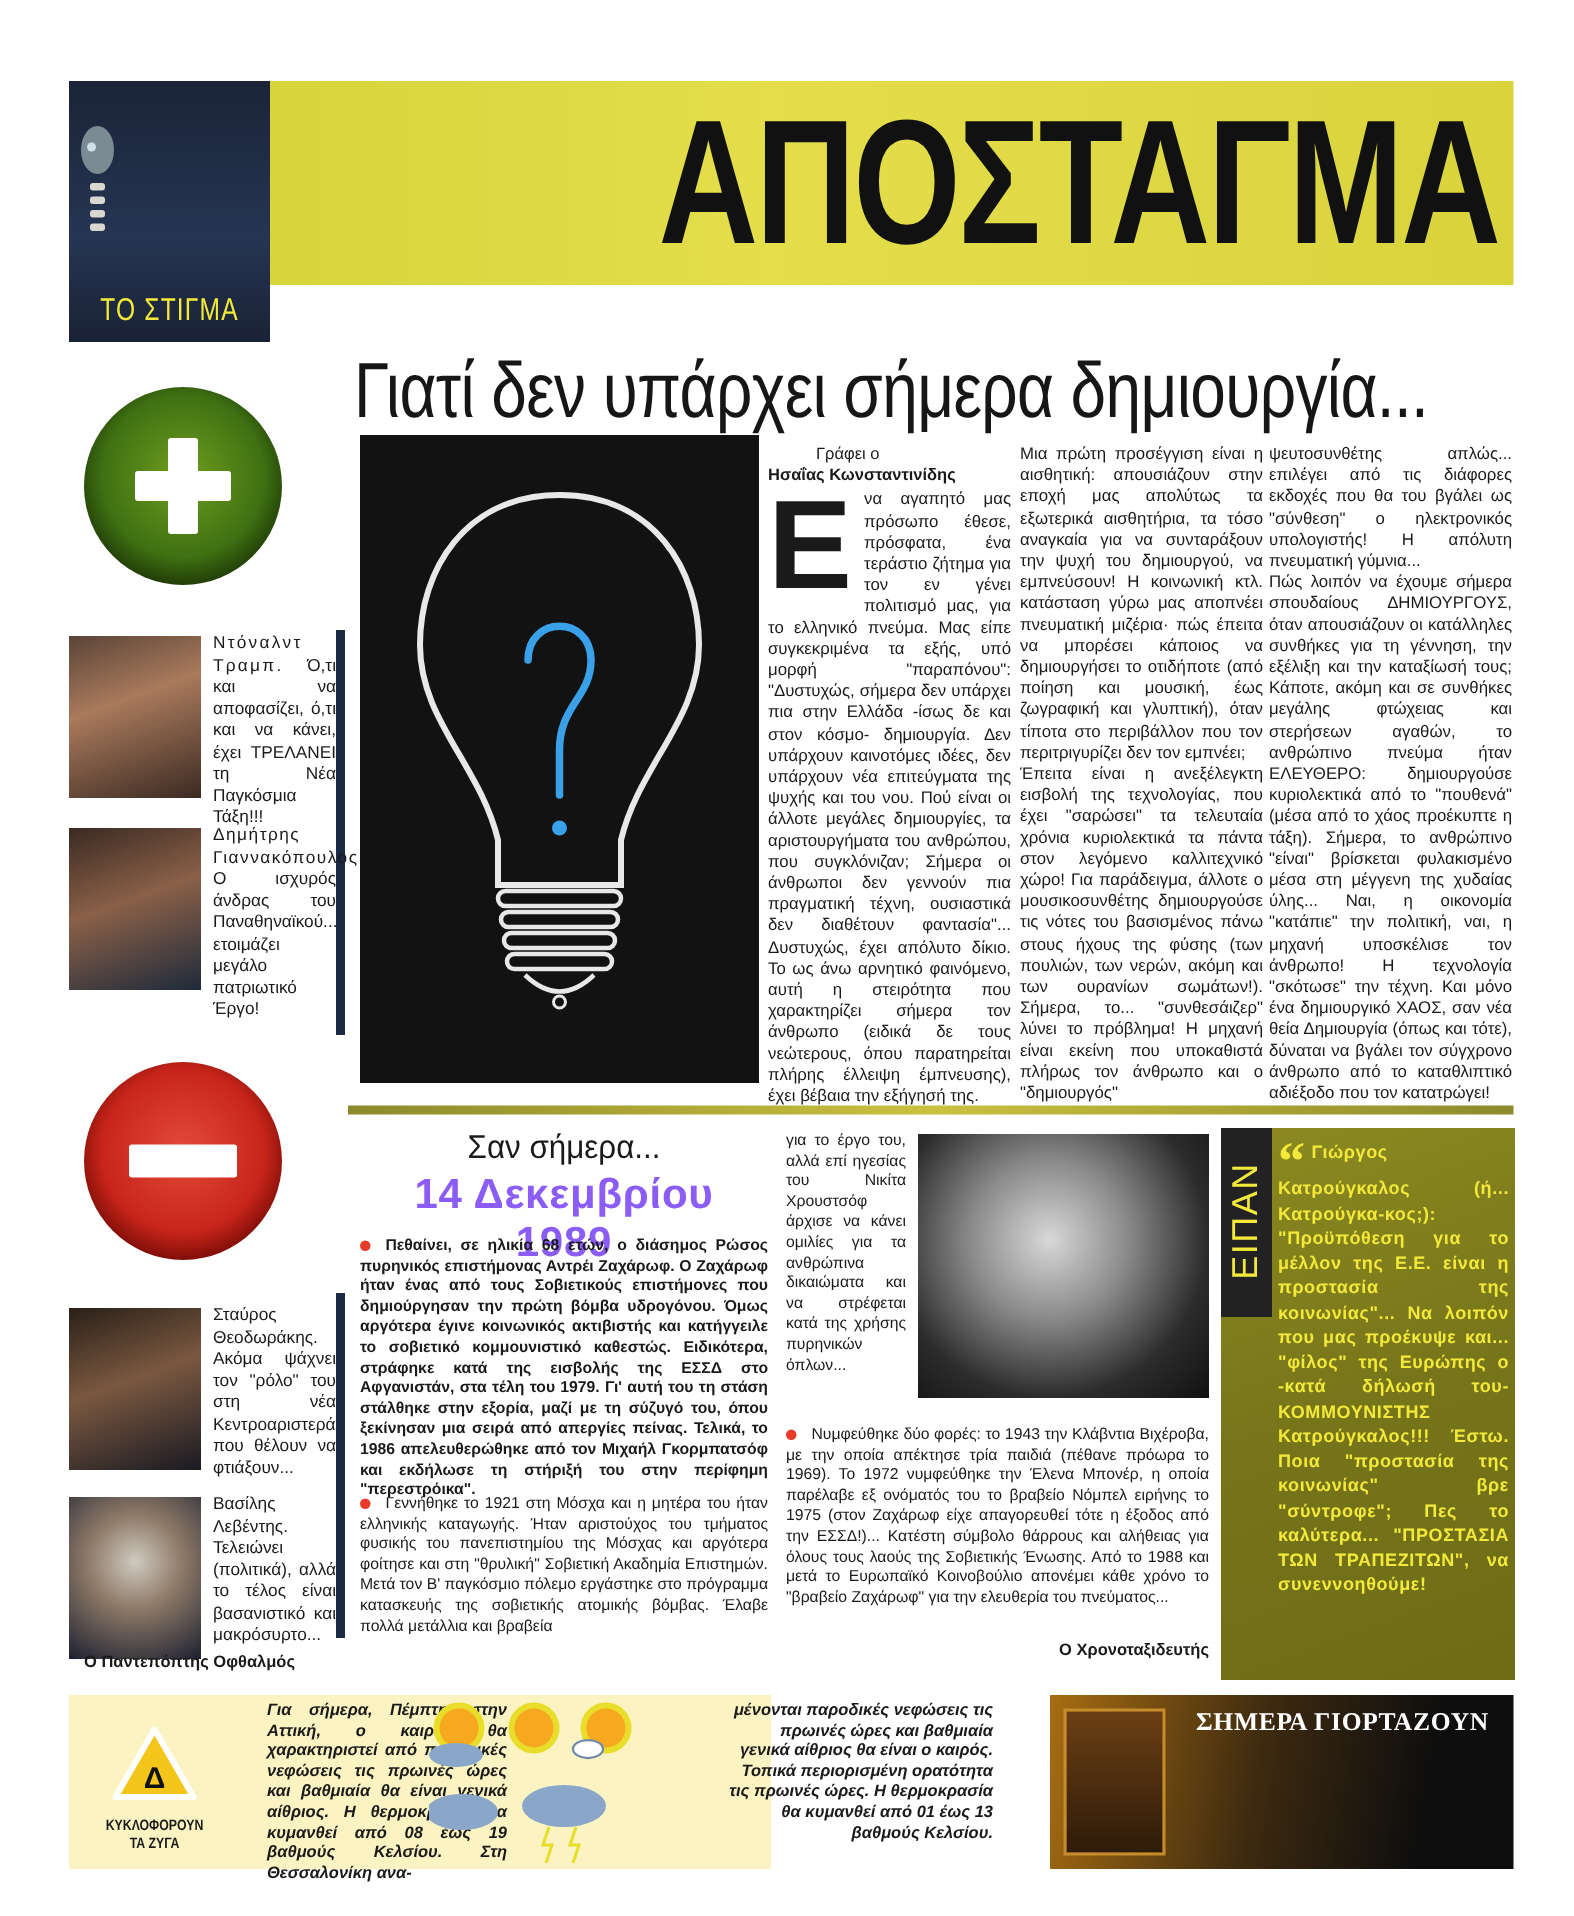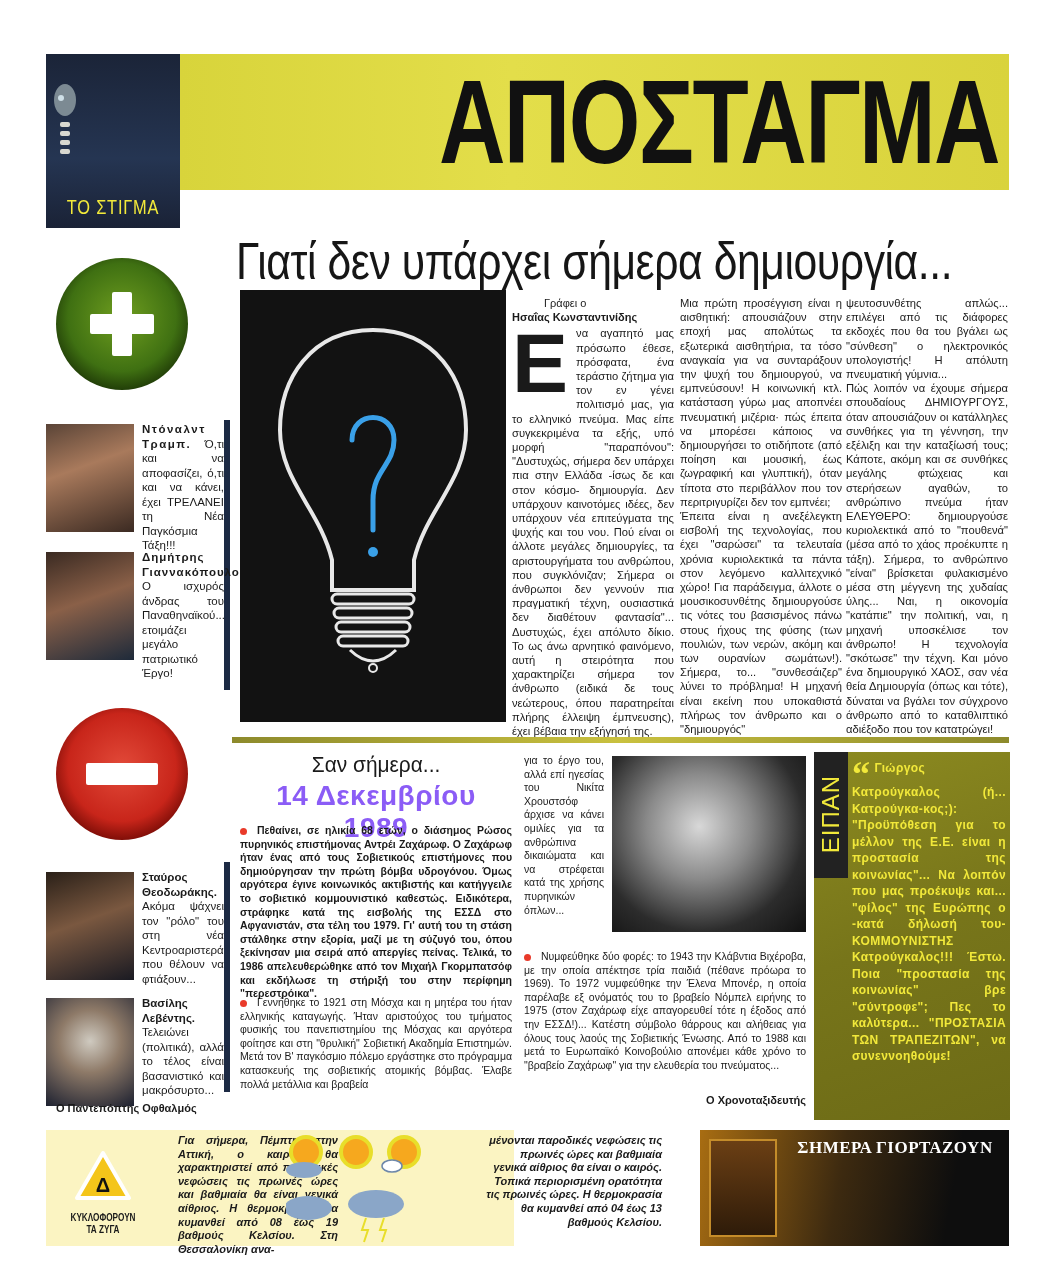--- a/index.html
+++ b/index.html
@@ -21,21 +21,21 @@
   .minus-icon { left: 56px; top: 708px; background: radial-gradient(circle at 50% 45%, #e24a39 0%, #c8251a 55%, #7d0d07 75%, #bfc8cc 77%, #f5f7f8 88%, #9aa7ad 100%); }
   .plus-bar-h { position: absolute; left: 34px; top: 56px; width: 64px; height: 20px; background: #fff; border-radius: 2px; }
   .plus-bar-v { position: absolute; left: 56px; top: 34px; width: 20px; height: 64px; background: #fff; border-radius: 2px; }
   .minus-bar { position: absolute; left: 30px; top: 55px; width: 72px; height: 22px; background: #fff; border-radius: 2px; }
 
   .side-rule { position: absolute; left: 224px; width: 6px; background: #1c2a44; }
 
   .person { position: absolute; left: 46px; width: 184px; }
   .person-photo { position: absolute; left: 0; top: 0; width: 88px; height: 108px; background: linear-gradient(160deg,#5a4437 0%,#a97a5c 40%,#3b2a22 100%); }
   .person-text { position: absolute; left: 96px; top: -2px; width: 82px; font-size: 11.5px; line-height: 14.5px; text-align: justify; }
-  .person-text b { font-weight: bold; }
+  .person-text b { font-weight: normal; }
   .person-caption { position: absolute; left: 56px; top: 1102px; font-size: 11px; font-weight: bold; }
 
   
   .headline { position: absolute; left: 236px; top: 232px; font-size: 52px; line-height: 58px; color: #161616; transform: scaleX(0.82); transform-origin: left center; white-space: nowrap; letter-spacing: -0.5px; }
 
   
   .bulb-img { position: absolute; left: 240px; top: 290px; width: 266px; height: 432px; background: #121212; }
   .bulb-img svg { position: absolute; left: 0; top: 0; }
 
   
@@ -218,18 +218,18 @@
   </g>
   <g>
     <ellipse cx="22" cy="78" rx="24" ry="12" fill="#8aa6c8"></ellipse>
   </g>
   <g>
     <ellipse cx="90" cy="74" rx="28" ry="14" fill="#8aa6c8"></ellipse>
     <path d="M80 88 L76 100 L82 100 L78 112" stroke="#e8de2a" stroke-width="2" fill="none"></path>
     <path d="M98 88 L94 100 L100 100 L96 112" stroke="#e8de2a" stroke-width="2" fill="none"></path>
   </g>
 </svg>
-<div class="weather-text" style="left:484px;top:1134px;width:178px;text-align:right;">μένονται παροδικές νεφώσεις τις πρωινές ώρες και βαθμιαία γενικά αίθριος θα είναι ο καιρός. Τοπικά περιορισμένη ορατότητα τις πρωινές ώρες. Η θερμοκρασία θα κυμανθεί από 04 έως 13 βαθμούς Κελσίου.</div>
+<div class="weather-text" style="left:484px;top:1134px;width:178px;text-align:right;">μένονται παροδικές νεφώσεις τις πρωινές ώρες και βαθμιαία γενικά αίθριος θα είναι ο καιρός. Τοπικά περιορισμένη ορατότητα τις πρωινές ώρες. Η θερμοκρασία θα κυμανθεί από 01 έως 13 βαθμούς Κελσίου.</div>
 
 <div class="feast">
   <div class="icon-saint"></div>
   <div class="feast-title">ΣΗΜΕΡΑ ΓΙΟΡΤΑΖΟΥΝ</div>
 </div>
 
 </body></html>

